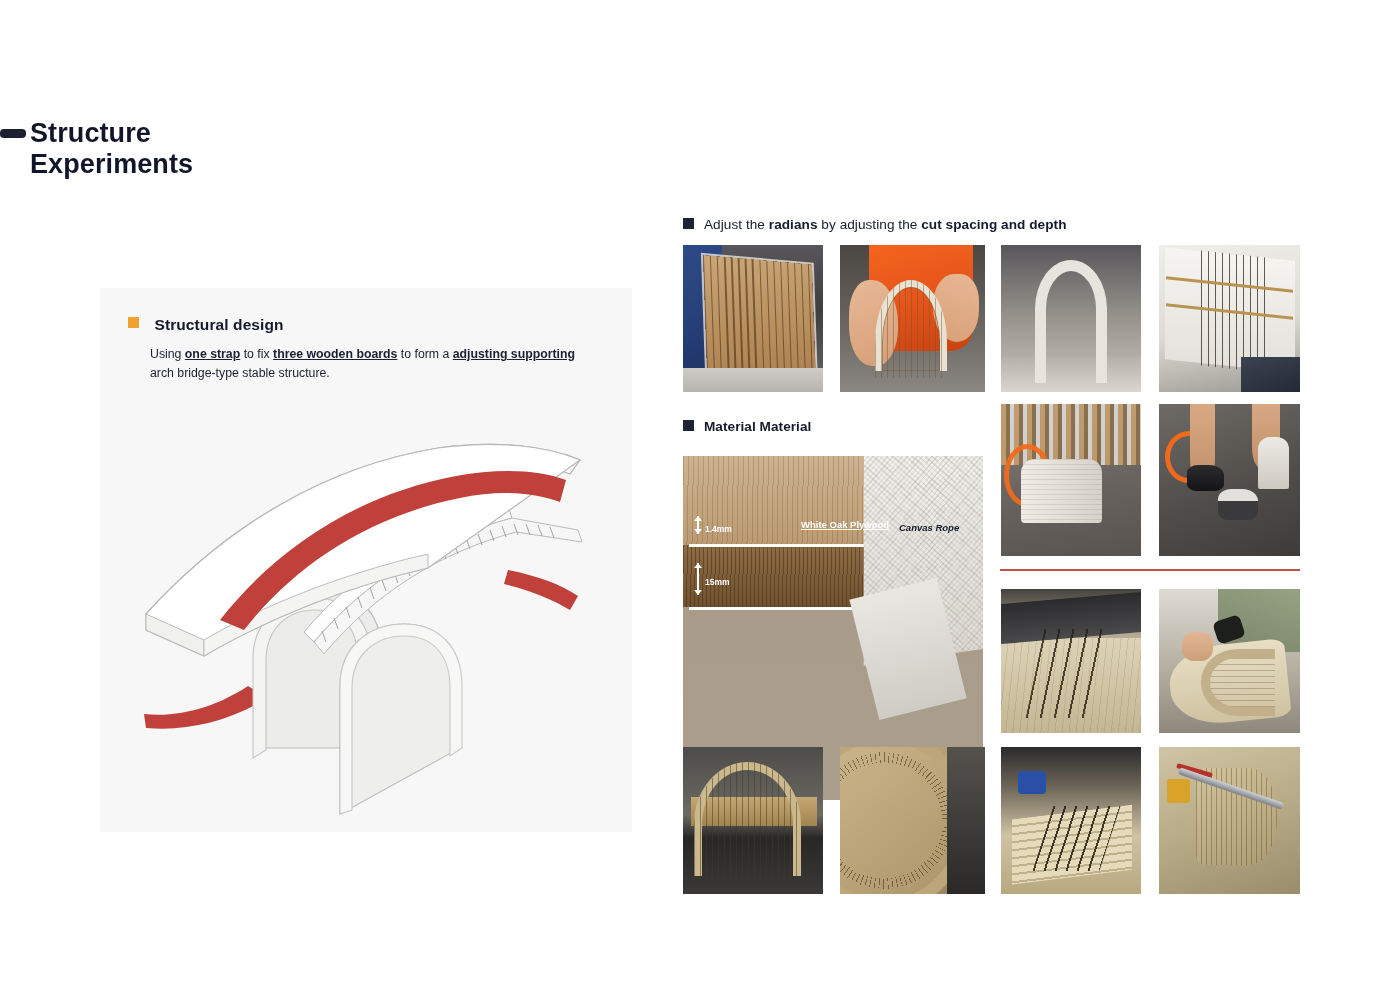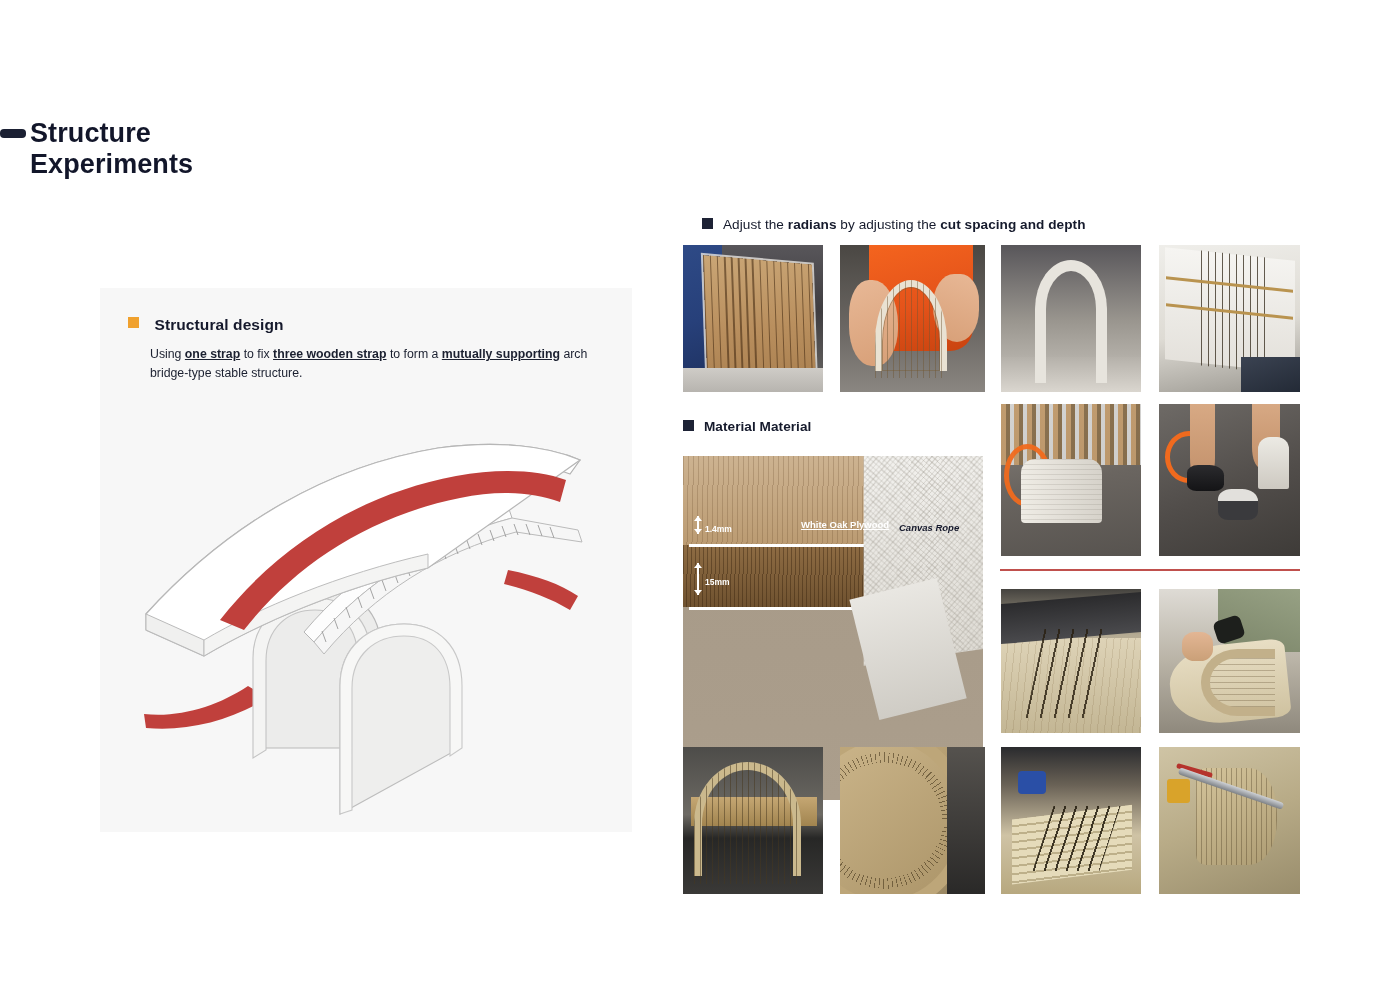--- a/index.html
+++ b/index.html
@@ -48,21 +48,21 @@
   
   .sec-head {
     position: absolute; font-size: 13.6px; color: #151a2c; font-weight: 500;
     letter-spacing: 0.05px; white-space: nowrap;
   }
   .sec-head .sq {
     display: inline-block; width: 11px; height: 11px;
     background: #1d2235; vertical-align: 0px; margin-right: 10px;
   }
   .sec-head b { font-weight: 700; }
-  #head-radians { left: 702px; top: 217px; }
+  #head-radians { left: 683px; top: 217px; }
   #head-material { left: 683px; top: 419px; }
 
   .photo {
     position: absolute; overflow: hidden; background: #d9d6d0;
   }
   .photo .inner { position: absolute; inset: 0; }
 
   .divider-red {
     position: absolute; left: 1000px; top: 569px; width: 300px; height: 2px;
     background: #c0504d;
@@ -268,22 +268,22 @@
     <div class="title-line">Experiments</div>
   </div>
 
   <div class="left-card">
 
     <div class="card-head">
       <span class="bullet-sq"></span>
       <span class="card-title">Structural design</span>
       <div class="card-body">
         Using <b>one strap</b> to fix
-        <b>three wooden strap</b> to form a
-        <b>mutually supporting</b> arch
+        <b>three wooden boards</b> to form a
+        <b>adjusting supporting</b> arch
         bridge-type stable structure.
       </div>
     </div>
 
     <div class="diagram">
       <svg viewBox="0 0 520 400" width="520" height="400">
 
         <path d="M36,296 C72,300 110,288 140,268 L160,280 C124,302 80,314 38,310 Z" fill="#c0403c"></path>
 
         <path d="M400,152 C430,158 452,166 470,178 L462,192 C442,180 420,172 396,166 Z" fill="#c0403c"></path>

